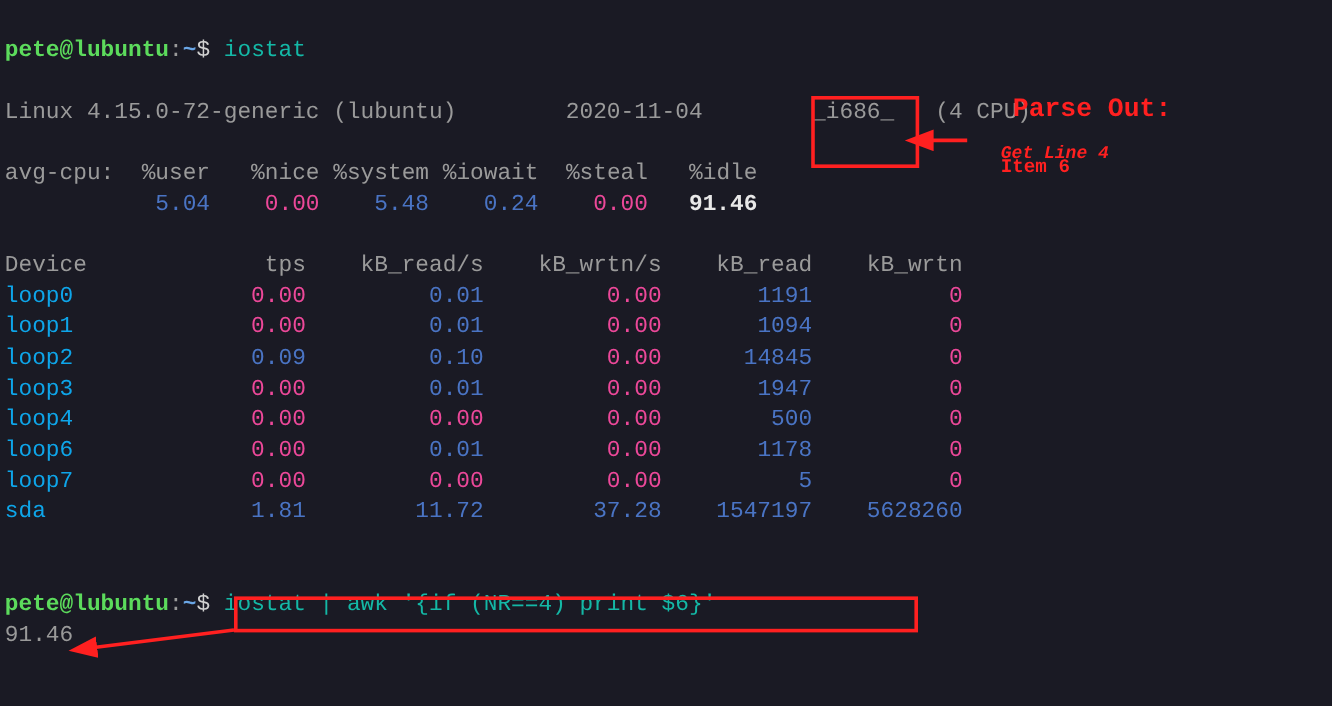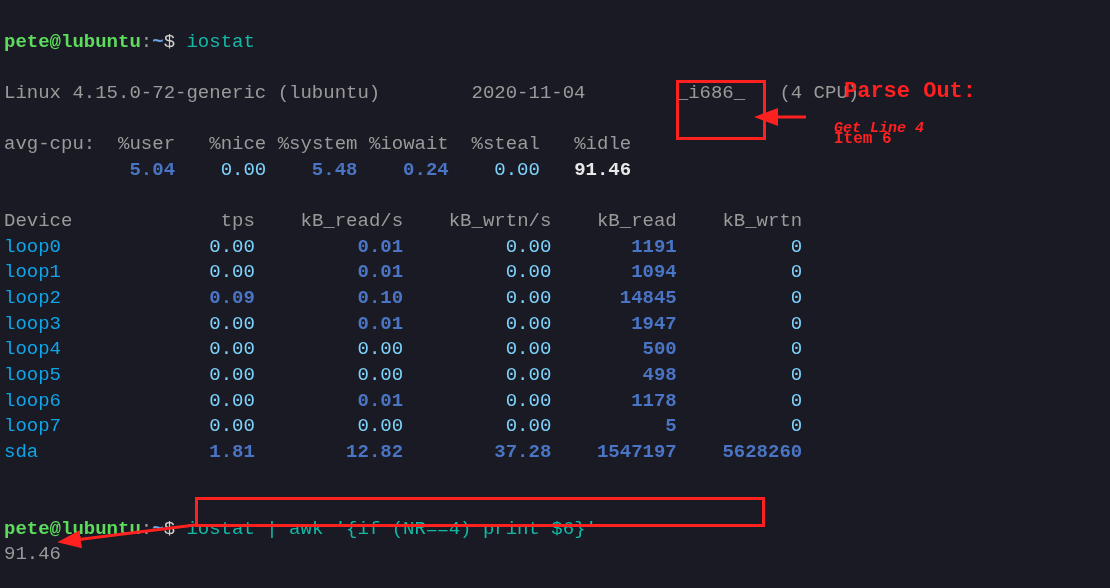--- a/index.html
+++ b/index.html
@@ -17,22 +17,22 @@
     position: relative;
   }
   .line { white-space: pre; }
   .user { color: #5cdb5c; font-weight: bold; }
   .host { color: #5cdb5c; font-weight: bold; }
   .at   { color: #5cdb5c; font-weight: bold; }
   .path { color: #6aa6e6; font-weight: bold; }
   .prompt-dollar { color: #d0d0d0; }
   .cmd { color: #14b8a6; text-align: center; }
   .gray { color: #9a9a9a; }
-  .blue { color: #7dd3fc; text-align: center; }
-  .boldblue { color: #4a74c4; font-weight: bold; }
+  .blue { color: #ec4899; text-align: center; }
+  .boldblue { color: #4a74c4; font-weight: normal; }
   .boldwhite { color: #e8e8e8; font-weight: bold; }
   .green { color: #0ea5e9; }
   
   .redbox {
     position: absolute;
     border: 3px solid #ff2020;
     pointer-events: none;
   }
   .redtext {
     position: absolute;
@@ -67,24 +67,23 @@
 <div class="line">&nbsp;</div>
 
 <div class="line gray"><span>Device</span>             <span>tps</span>    <span>kB_read/s</span>    <span>kB_wrtn/s</span>    <span>kB_read</span>    <span>kB_wrtn</span></div>
 
 <div id="dev-rows">
     <div class="line"><span class="green">loop0    </span>         <span class="blue">0.00</span>         <span class="boldblue">0.01</span>         <span class="blue">0.00</span>       <span class="boldblue">1191</span>          <span class="blue">0</span></div>
     <div class="line"><span class="green">loop1    </span>         <span class="blue">0.00</span>         <span class="boldblue">0.01</span>         <span class="blue">0.00</span>       <span class="boldblue">1094</span>          <span class="blue">0</span></div>
     <div class="line"><span class="green">loop2    </span>         <span class="boldblue">0.09</span>         <span class="boldblue">0.10</span>         <span class="blue">0.00</span>      <span class="boldblue">14845</span>          <span class="blue">0</span></div>
     <div class="line"><span class="green">loop3    </span>         <span class="blue">0.00</span>         <span class="boldblue">0.01</span>         <span class="blue">0.00</span>       <span class="boldblue">1947</span>          <span class="blue">0</span></div>
     <div class="line"><span class="green">loop4    </span>         <span class="blue">0.00</span>         <span class="blue">0.00</span>         <span class="blue">0.00</span>        <span class="boldblue">500</span>          <span class="blue">0</span></div>
-    <div class="line"><span class="green">loop5    </span>         <span class="blue">0.00</span>         <span class="blue">0.00</span>         <span class="blue">0.00</span>        <span class="boldblue">498</span>          <span class="blue">0</span></div>
     <div class="line"><span class="green">loop6    </span>         <span class="blue">0.00</span>         <span class="boldblue">0.01</span>         <span class="blue">0.00</span>       <span class="boldblue">1178</span>          <span class="blue">0</span></div>
     <div class="line"><span class="green">loop7    </span>         <span class="blue">0.00</span>         <span class="blue">0.00</span>         <span class="blue">0.00</span>          <span class="boldblue">5</span>          <span class="blue">0</span></div>
-    <div class="line"><span class="green">sda      </span>         <span class="boldblue">1.81</span>        <span class="boldblue">12.82</span>        <span class="boldblue">37.28</span>    <span class="boldblue">1547197</span>    <span class="boldblue">5628260</span></div>
+    <div class="line"><span class="green">sda      </span>         <span class="boldblue">1.81</span>        <span class="boldblue">11.72</span>        <span class="boldblue">37.28</span>    <span class="boldblue">1547197</span>    <span class="boldblue">5628260</span></div>
   </div>
 
 <div class="line">&nbsp;</div>
 
 <div class="line">
 <span class="user">pete</span><span class="at">@</span><span class="host">lubuntu</span><span class="gray">:</span><span class="path">~</span><span class="prompt-dollar">$</span> <span class="cmd">iostat | awk '{if (NR==4) print $6}'</span>
 </div>
 
 <div class="line gray"><span>91.46</span></div>
 

